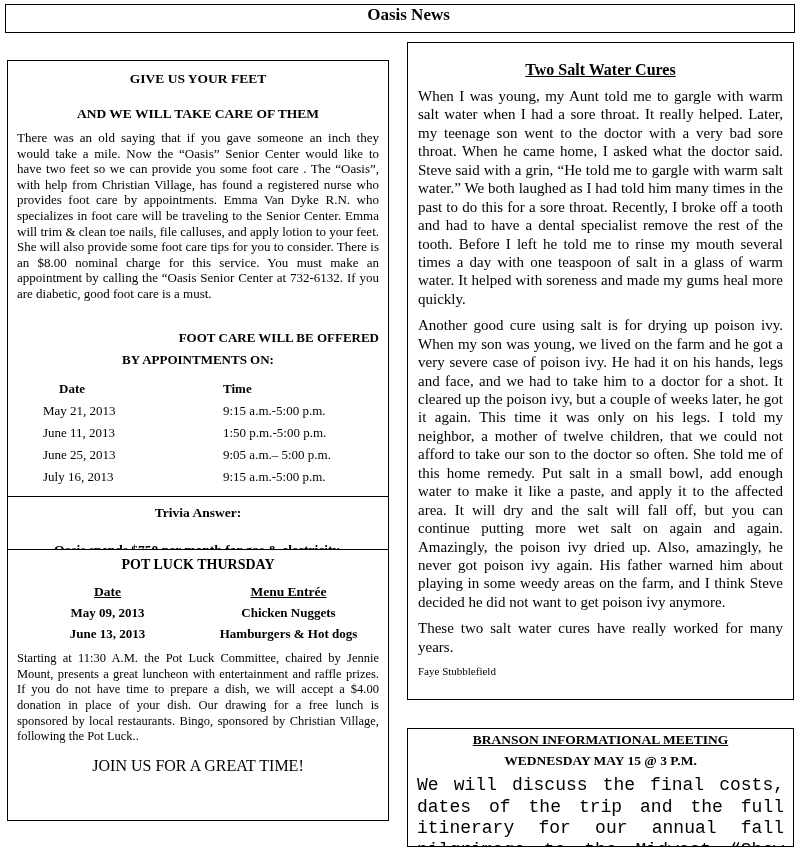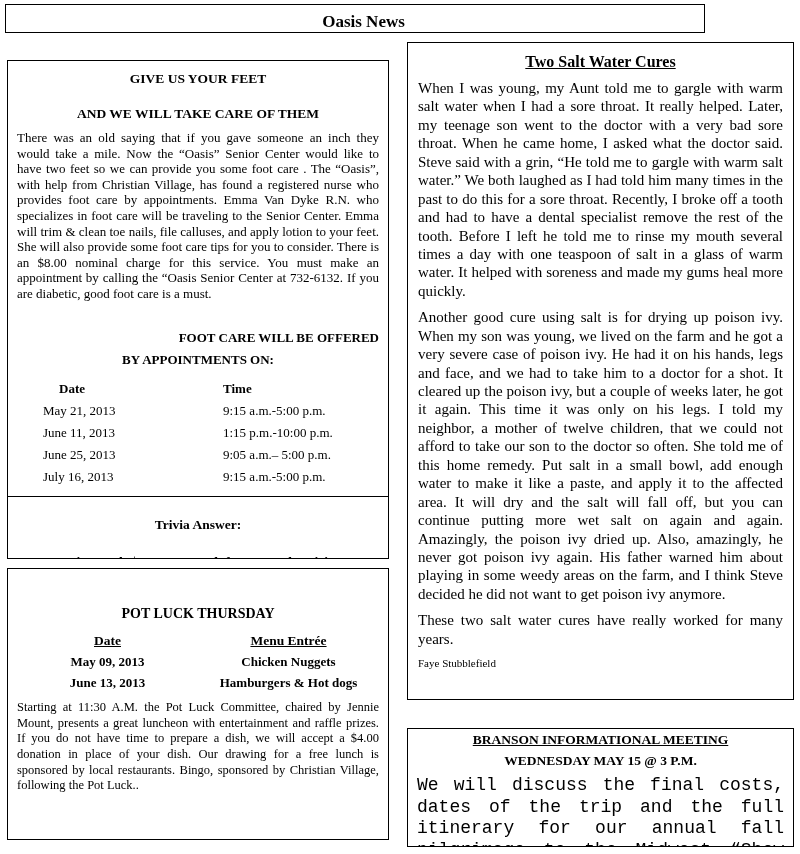--- a/index.html
+++ b/index.html
@@ -5,59 +5,59 @@
   * { box-sizing: border-box; margin: 0; padding: 0; }
   html, body { background: #ffffff; }
   body {
     width: 800px; height: 854px; position: relative;
     font-family: "Liberation Serif", "DejaVu Serif", serif;
     color: #000;
   }
   .box {
     position: absolute; border: 1px solid #000; background: #fff; overflow: hidden;
   }
-  .center-bold { text-align: center; font-weight: bold; margin-top: 12px; }
+  .center-bold { text-align: center; font-weight: bold; }
   .underline { text-decoration: underline; }
   .body-text { text-align: justify; }
 
   
-  .header-box { left: 5px; top: 4px; width: 700px; height: 29px;
-    display: flex; align-items: flex-end; justify-content: center; padding-left: 17px; }
+  .header-box { left: 5px; top: 4px; width: 790px; height: 29px;
+    display: flex; align-items: flex-start; justify-content: center; padding-left: 17px; }
   .title { font-size: 17px; font-weight: bold; }
 
   
   .foot-care-box { left: 7px; top: 60px; width: 382px; height: 447px; padding: 7px 9px; }
   .fc-h1 { font-size: 13.5px; margin-top: 3px; }
   .fc-h2 { font-size: 13.5px; margin-top: 19px; }
   .fc-body { font-size: 13px; line-height: 1.2; margin-top: 8px; }
   .fc-sub1 { font-size: 13px; margin-top: 28px; text-align: right; }
   .fc-sub2 { font-size: 13px; margin-top: 6px; }
   .fc-table { margin-top: 10px; font-size: 13px; }
   .fc-tr { display: grid; grid-template-columns: 180px 1fr; padding-left: 26px; line-height: 22px; }
   .fc-head { font-weight: bold; }
   .fc-head .fc-td:first-child { padding-left: 16px; }
 
   
   .trivia-box { left: 7px; top: 496px; width: 382px; height: 63px; padding: 8px 10px; }
   .tr-h { font-size: 13.5px; }
   .tr-body { font-size: 13.5px; font-weight: bold; text-align: center; margin-top: 21px; }
 
   
-  .potluck-box { left: 7px; top: 568px; width: 382px; height: 272px; padding: 25px 9px; }
+  .potluck-box { left: 7px; top: 549px; width: 382px; height: 272px; padding: 7px 9px; }
   .pl-h { font-size: 14px; }
   .pl-intro { font-size: 12.5px; line-height: 1.25; margin-top: 6px; }
   .pl-table { margin-top: 8px; font-size: 13px; }
   .pl-tr { display: grid; grid-template-columns: 1fr 1fr; text-align: center; line-height: 21px; font-weight: bold; }
   .pl-head .pl-td { text-decoration: underline; font-size: 13.5px; }
   .pl-body { font-size: 12.5px; line-height: 1.25; margin-top: 7px; }
   .pl-closing { font-size: 16px; text-align: center; margin-top: 12px; }
 
   
   .salt-box { left: 407px; top: 42px; width: 387px; min-height: 658px; padding: 8px 10px; }
-  .sw-h { font-size: 16px; margin-top: 2px; }
+  .sw-h { font-size: 16px; margin-top: 10px; }
   .sw-p { font-size: 15px; line-height: 1.23; margin-top: 8px; }
   .sw-sig { font-size: 11px; margin-top: 9px; }
 
   
   .branson-box { left: 407px; top: 728px; width: 387px; height: 119px; padding: 1px 9px; }
   .br-h { font-size: 13.5px; margin-top: 2px; }
   .br-sub { font-size: 13.5px; margin-top: 5px; }
   .br-p { font-size: 18px; line-height: 1.2; margin-top: 6px; font-family: Liberation Mono, monospace; }
 </style>
 </head>
@@ -79,21 +79,21 @@
       <div class="fc-tr fc-head">
         <span class="fc-td">Date</span>
         <span class="fc-td">Time</span>
       </div>
       <div class="fc-tr">
         <span class="fc-td">May 21, 2013</span>
         <span class="fc-td">9:15 a.m.-5:00 p.m.</span>
       </div>
       <div class="fc-tr">
         <span class="fc-td">June 11, 2013</span>
-        <span class="fc-td">1:15 p.m.-10:00 p.m.</span>
+        <span class="fc-td">1:50 p.m.-5:00 p.m.</span>
       </div>
       <div class="fc-tr">
         <span class="fc-td">June 25, 2013</span>
         <span class="fc-td">9:05 a.m.– 5:00 p.m.</span>
       </div>
       <div class="fc-tr">
         <span class="fc-td">July 16, 2013</span>
         <span class="fc-td">9:15 a.m.-5:00 p.m.</span>
       </div>
     </div>
@@ -114,20 +114,21 @@
       <div class="pl-tr">
         <span class="pl-td">May 09, 2013</span>
         <span class="pl-td">Chicken Nuggets</span>
       </div>
       <div class="pl-tr">
         <span class="pl-td">June 13, 2013</span>
         <span class="pl-td">Hamburgers &amp; Hot dogs</span>
       </div>
     </div>
     <p class="body-text pl-body">Starting at 11:30 A.M. the Pot Luck Committee, chaired by Jennie Mount, presents a great luncheon with entertainment and raffle prizes. If you do not have time to prepare a dish, we will accept a $4.00 donation in place of your dish. Our drawing for a free lunch is sponsored by local restaurants. Bingo, sponsored by Christian Village, following the Pot Luck..</p>
+    <p class="pl-closing">JOIN US FOR A GREAT TIME!</p>
   </section>
 
   <section class="box salt-box">
     <h2 class="center-bold underline sw-h">Two Salt Water Cures</h2>
     <p class="body-text sw-p">When I was young, my Aunt told me to gargle with warm salt water when I had a sore throat. It really helped. Later, my teenage son went to the doctor with a very bad sore throat. When he came home, I asked what the doctor said. Steve said with a grin, “He told me to gargle with warm salt water.” We both laughed as I had told him many times in the past to do this for a sore throat. Recently, I broke off a tooth and had to have a dental specialist remove the rest of the tooth. Before I left he told me to rinse my mouth several times a day with one teaspoon of salt in a glass of warm water. It helped with soreness and made my gums heal more quickly.</p>
     <p class="body-text sw-p">Another good cure using salt is for drying up poison ivy. When my son was young, we lived on the farm and he got a very severe case of poison ivy. He had it on his hands, legs and face, and we had to take him to a doctor for a shot. It cleared up the poison ivy, but a couple of weeks later, he got it again. This time it was only on his legs. I told my neighbor, a mother of twelve children, that we could not afford to take our son to the doctor so often. She told me of this home remedy. Put salt in a small bowl, add enough water to make it like a paste, and apply it to the affected area. It will dry and the salt will fall off, but you can continue putting more wet salt on again and again. Amazingly, the poison ivy dried up. Also, amazingly, he never got poison ivy again. His father warned him about playing in some weedy areas on the farm, and I think Steve decided he did not want to get poison ivy anymore.</p>
     <p class="body-text sw-p">These two salt water cures have really worked for many years.</p>
     <p class="sw-sig">Faye Stubblefield</p>
   </section>
 

